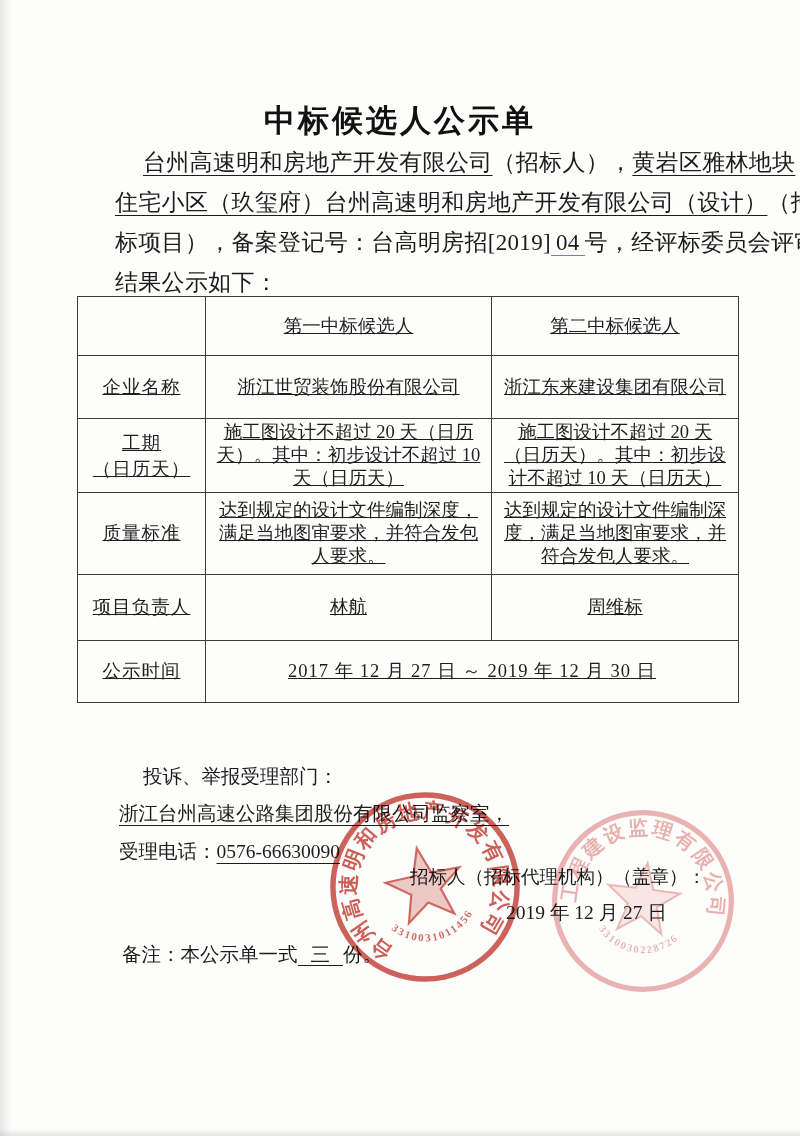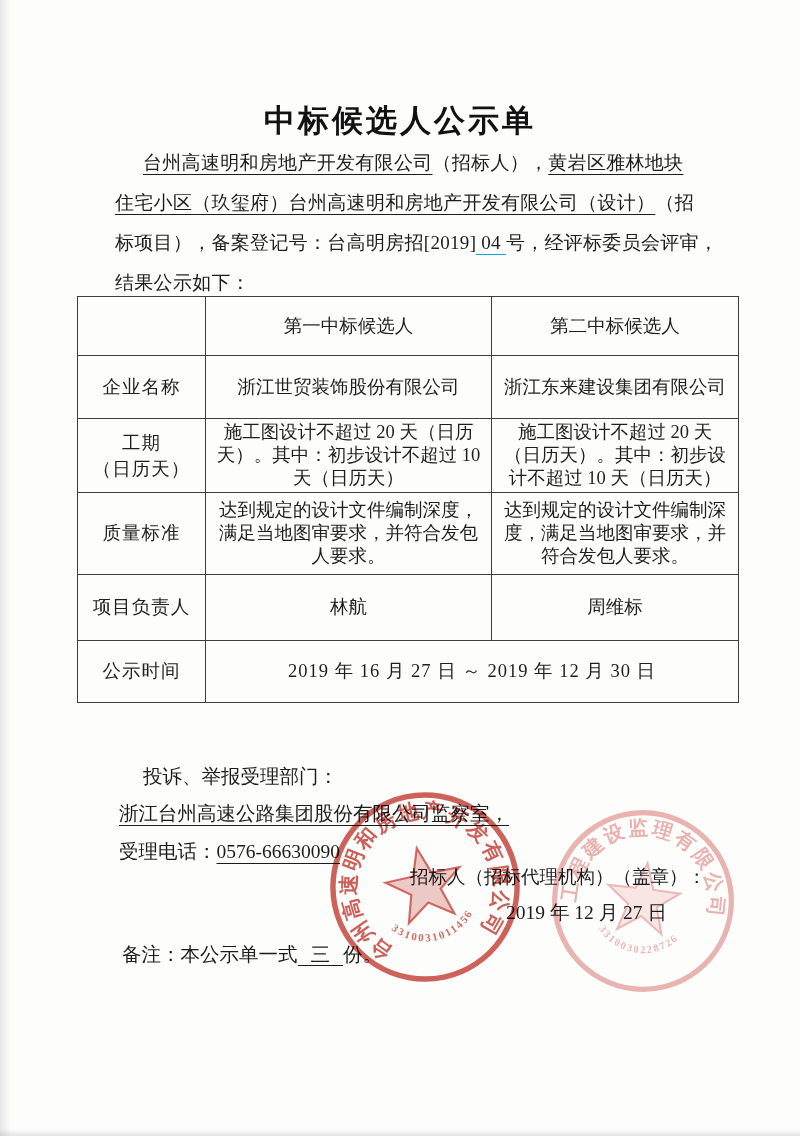--- a/index.html
+++ b/index.html
@@ -11,33 +11,33 @@
   .edge-left{position:absolute;left:0;top:0;bottom:0;width:11px;
     background:linear-gradient(90deg,rgba(110,110,120,.16),rgba(110,110,120,0));}
   .edge-bottom{position:absolute;left:0;right:0;bottom:0;height:7px;
     background:linear-gradient(0deg,rgba(110,110,120,.18),rgba(110,110,120,0));}
   .title{
     position:absolute;left:0;top:100px;width:100%;text-align:center;
     font-size:31px;font-weight:bold;letter-spacing:3px;color:#111;
   }
   .intro{
     position:absolute;left:115px;top:143px;width:580px;
-    font-size:19px;line-height:40px;letter-spacing:.3px;white-space:nowrap;
+    font-size:23px;line-height:40px;letter-spacing:.3px;white-space:nowrap;
   }
   .indent{display:inline-block;width:28px;}
   .u{text-decoration:underline;text-underline-offset:5px;text-decoration-thickness:1px;}
   .ub{display:inline-block;border-bottom:1px solid #0ea5e9;padding:0 5px;line-height:1.1;}
   .ub-wide{display:inline-block;border-bottom:1px solid #1c1c1c;padding:0 13px;line-height:1.1;}
   table.bid{
     position:absolute;left:77px;top:296px;width:661px;
     border-collapse:collapse;table-layout:fixed;
   }
   table.bid td{
     border:1px solid #3d3d3d;text-align:center;vertical-align:middle;
-    font-size:18.5px;line-height:23px;padding:2px 8px;color:#1e1e1e;
+    font-size:18.5px;line-height:23px;padding:2px 8px;color:#1e1e1e;text-decoration:underline;
   }
   td.lbl{font-size:19px;letter-spacing:1px;padding:2px 2px;}
   .lbl-line{display:block;line-height:26px;}
   .num{font-size:19px;letter-spacing:1px;}
   .footer-line{position:absolute;font-size:19.5px;white-space:nowrap;}
   .seal{position:absolute;mix-blend-mode:multiply;pointer-events:none;}
   .seal svg{display:block;width:100%;height:100%;}
   .seal text{font-family:"Liberation Serif","DejaVu Serif",serif;font-weight:bold;}
 </style>
 </head>
@@ -86,21 +86,21 @@
       <td>达到规定的设计文件编制深度，满足当地图审要求，并符合发包人要求。</td>
       <td>达到规定的设计文件编制深度，满足当地图审要求，并符合发包人要求。</td>
     </tr>
     <tr style="height:66px">
       <td class="lbl">项目负责人</td>
       <td>林航</td>
       <td>周维标</td>
     </tr>
     <tr style="height:62px">
       <td class="lbl">公示时间</td>
-      <td colspan="2" class="num">2019 年 16 月 27 日  ～  2019 年 12 月 30 日</td>
+      <td colspan="2" class="num">2017 年 12 月 27 日  ～  2019 年 12 月 30 日</td>
     </tr>
   </tbody>
     </table>
 
   <div class="footer-line u" style="left:119px;top:800px;">浙江台州高速公路集团股份有限公司监察室，</div>
   <div class="footer-line" style="left:143px;top:763px;">投诉、举报受理部门：</div>
   <div class="footer-line" style="left:119px;top:838px;"><span>受理电话：</span><span class="u">0576-66630090</span></div>
   <div class="footer-line" style="left:410px;top:864px;font-size:18.5px;text-align:center;">招标人（招标代理机构）（盖章）：</div>
   <div class="footer-line" style="left:506px;top:899px;">2019 年 12 月 27 日</div>
   <div class="footer-line" style="left:122px;top:941px;"><span>备注：本公示单一式</span><span class="ub-wide">三</span><span>份。</span></div>

